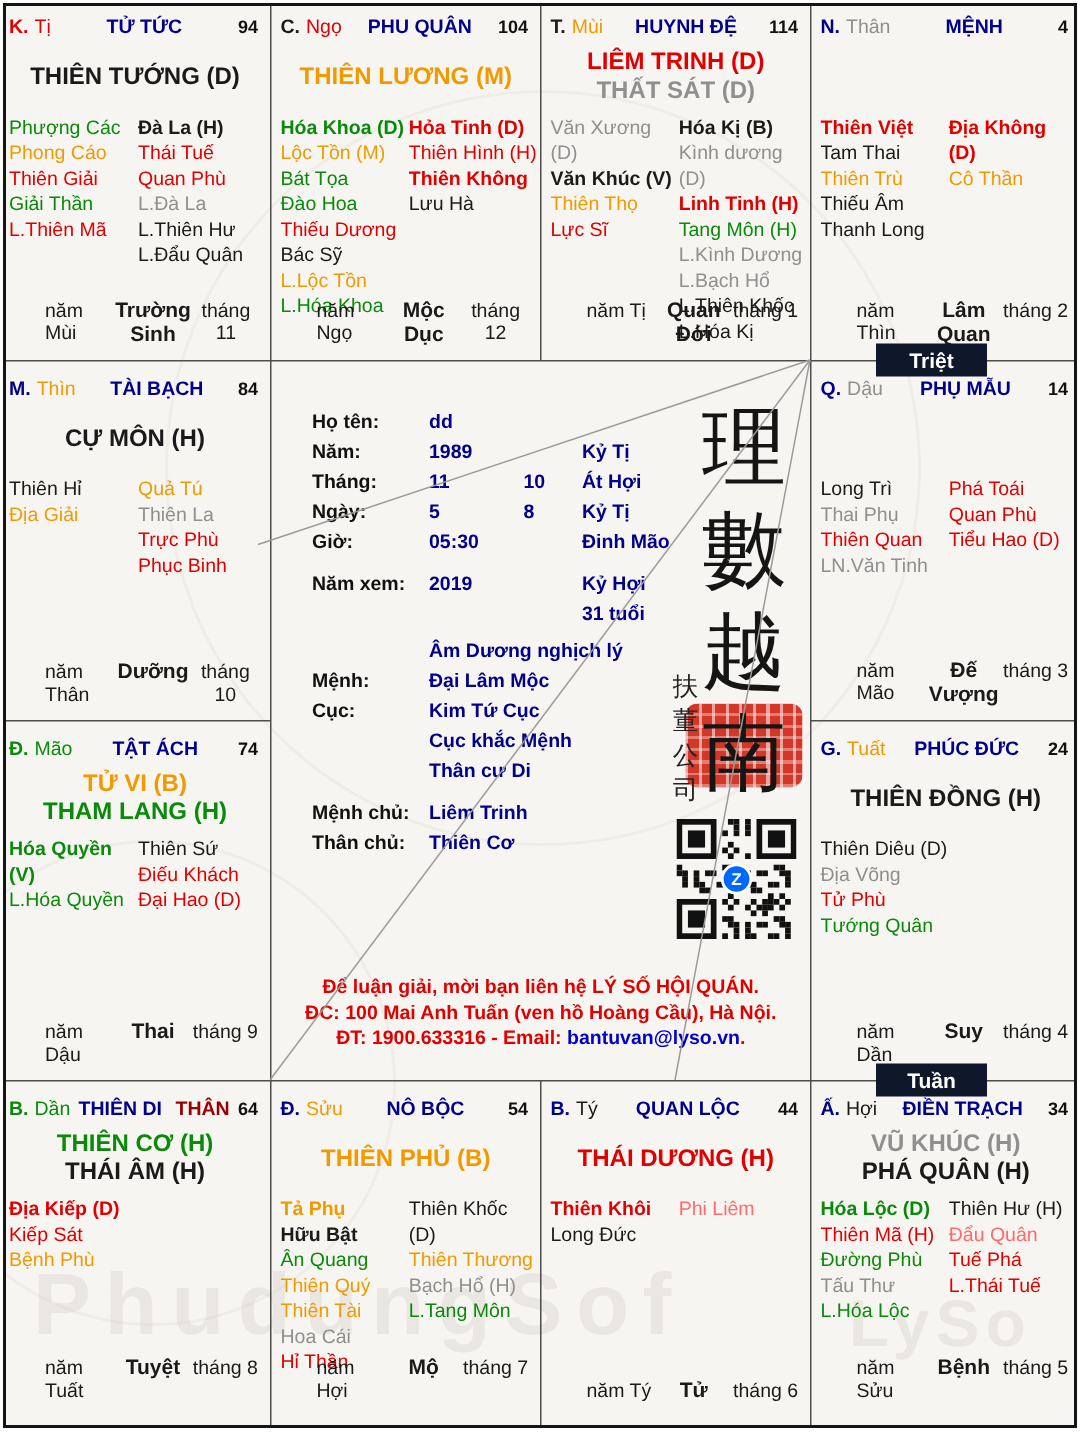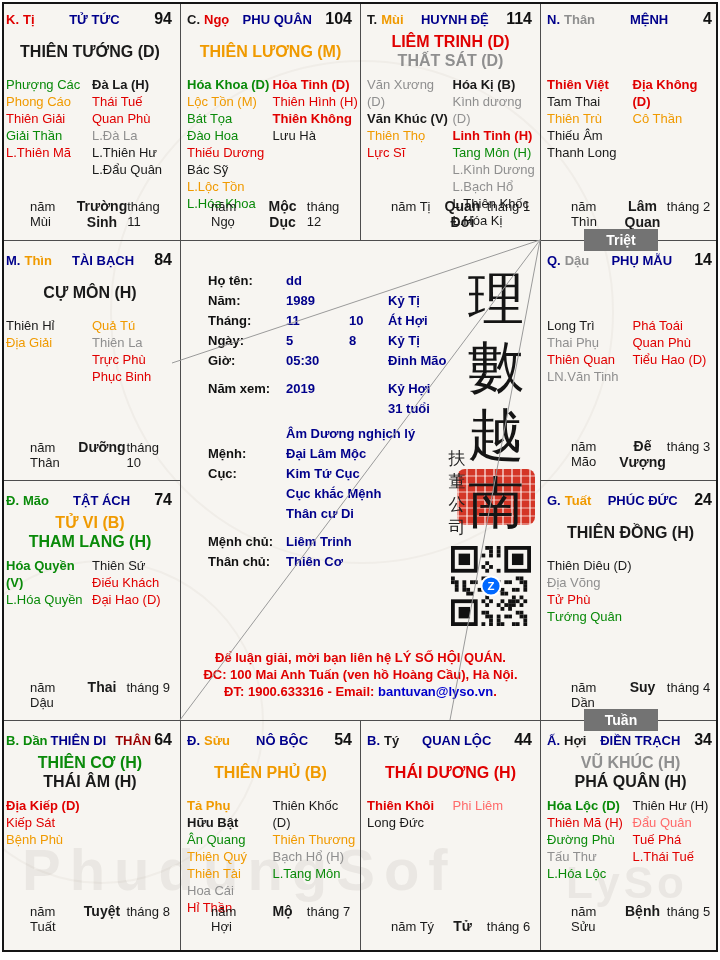--- a/index.html
+++ b/index.html
@@ -12,33 +12,33 @@
   #wm2{left:566px;top:858px;font-size:44px;letter-spacing:4px;}
 
   .grid{position:absolute;left:0;top:0;width:720px;height:960px;display:grid;
         grid-template-columns:repeat(4,180px);grid-template-rows:repeat(4,240px);z-index:1;}
   .cell{position:relative;font-size:13px;color:#1a1a1a;border-left:1px solid #4d4d4d;border-top:1px solid #4d4d4d;}
   .cell.c1{border-left:none;} .cell.r1{border-top:none;}
   .center{grid-column:2/4;grid-row:2/4;}
 
   .hd{display:flex;align-items:baseline;padding:10px 8px 0 6px;white-space:nowrap;}
   .stem{font-weight:bold;margin-right:4px;}
-  .branch{font-weight:bold;}
+  .branch{font-weight:normal;}
   .pal{flex:1;text-align:center;color:#00008b;font-weight:bold;}
   .pal2{color:#9a0000;margin-left:9px;}
-  .num{font-weight:bold;color:#111;font-size:16px;}
+  .num{font-weight:bold;color:#111;font-size:12px;}
 
   .mains{position:absolute;left:0;right:0;top:30px;height:42px;display:flex;flex-direction:column;
          justify-content:center;text-align:center;font-weight:bold;font-size:16px;line-height:19px;}
   .stars{position:absolute;left:6px;right:2px;top:76px;display:flex;}
   .scol{width:50%;line-height:17px;}
   .ft{position:absolute;left:6px;right:6px;bottom:10px;display:flex;align-items:baseline;margin-left:24px;}
   .r4 .ft{bottom:26px;}
   .ft .nam{width:33%;} .ft .phase{flex:1;text-align:center;font-weight:bold;font-size:14px;}
-  .ft .thang{width:33%;text-align:left;}
+  .ft .thang{width:33%;text-align:center;}
 
   .col-nv{color:#00008b;} .col-rd{color:#e00000;} .col-gn{color:#0a8a0a;} .col-or{color:#f09a00;}
   .col-gy{color:#8f8f8f;} .col-bk{color:#1a1a1a;} .col-pk{color:#ff6a6a;}
   .bold{font-weight:bold;}
 
   
   .info{position:absolute;left:0;right:0;top:32px;}
   .irow{position:relative;height:20px;}
   .irow .lbl{position:absolute;left:27px;font-weight:bold;color:#111;}
   .irow .v1{position:absolute;left:105px;color:#00008b;font-weight:bold;}
@@ -51,21 +51,21 @@
          font-family:"DejaVu Serif",serif;color:#151515;font-size:56px;line-height:68px;}
   .calli-small{position:absolute;left:266px;top:206px;width:20px;z-index:3;text-align:center;
          font-family:"DejaVu Serif",serif;color:#222;font-size:17px;line-height:23px;}
   .seal{position:absolute;left:276px;top:228px;width:78px;height:56px;z-index:2;border-radius:8px;
         background:#d22818;opacity:.93;
         background-image:repeating-linear-gradient(90deg,rgba(255,255,255,.55) 0 2px,rgba(0,0,0,0) 2px 9px),
                          repeating-linear-gradient(0deg,rgba(255,255,255,.35) 0 2px,rgba(0,0,0,0) 2px 8px);}
   .qr{position:absolute;left:270px;top:305px;width:80px;height:80px;z-index:2;}
 
   .lines{position:absolute;left:0;top:0;z-index:4;pointer-events:none;}
-  .badge{position:absolute;width:74px;height:22px;background:#737373;color:#fff;font-weight:bold;
+  .badge{position:absolute;width:74px;height:22px;background:#0f172a;color:#fff;font-weight:bold;
          font-size:14px;text-align:center;line-height:22px;z-index:7;}
   #triet{left:584px;top:229px;} #tuan{left:584px;top:709px;}
   .strip{position:absolute;background:#fff;z-index:5;}
   #strip-b{left:0;bottom:0;width:720px;height:10px;}
   #strip-r{right:0;top:0;width:4px;height:960px;}
   #strip-l{left:0;top:0;width:2px;height:960px;}
   #strip-t{left:0;top:0;width:720px;height:2px;}
   .frame{position:absolute;left:2px;top:2px;width:712px;height:946px;border:2px solid #151515;z-index:6;pointer-events:none;}
 </style>
 </head>

